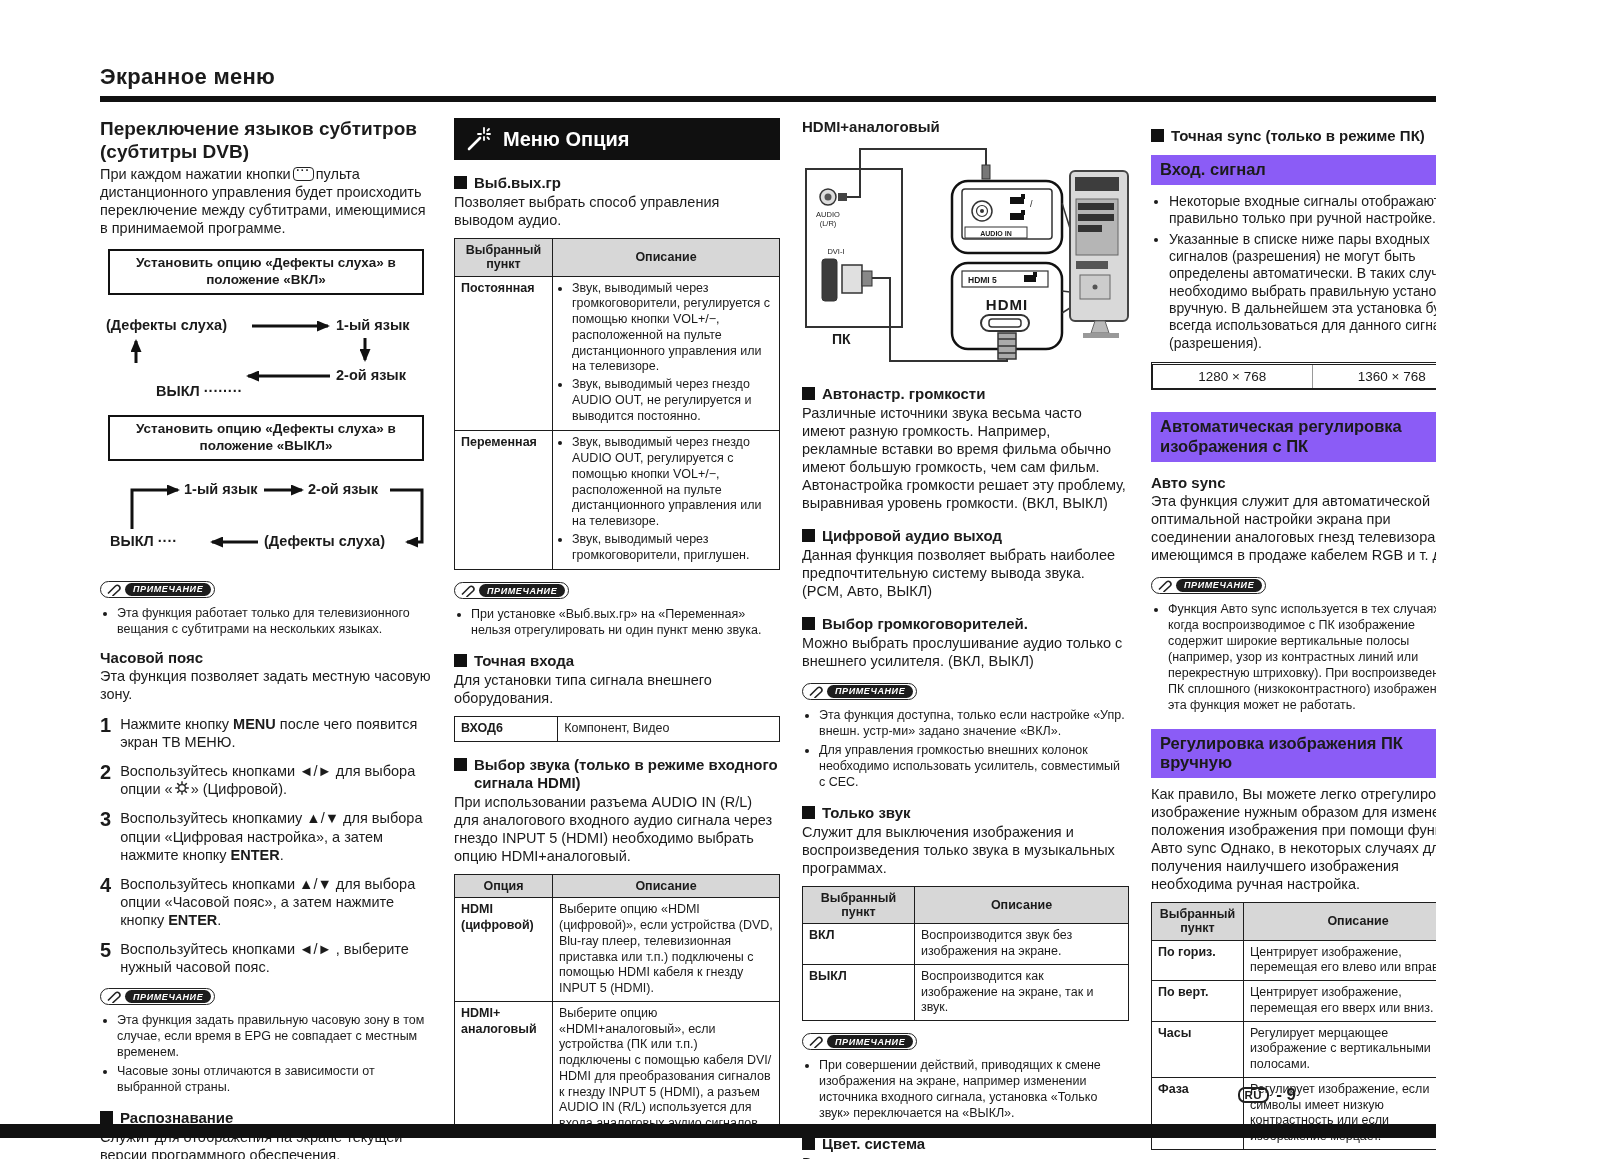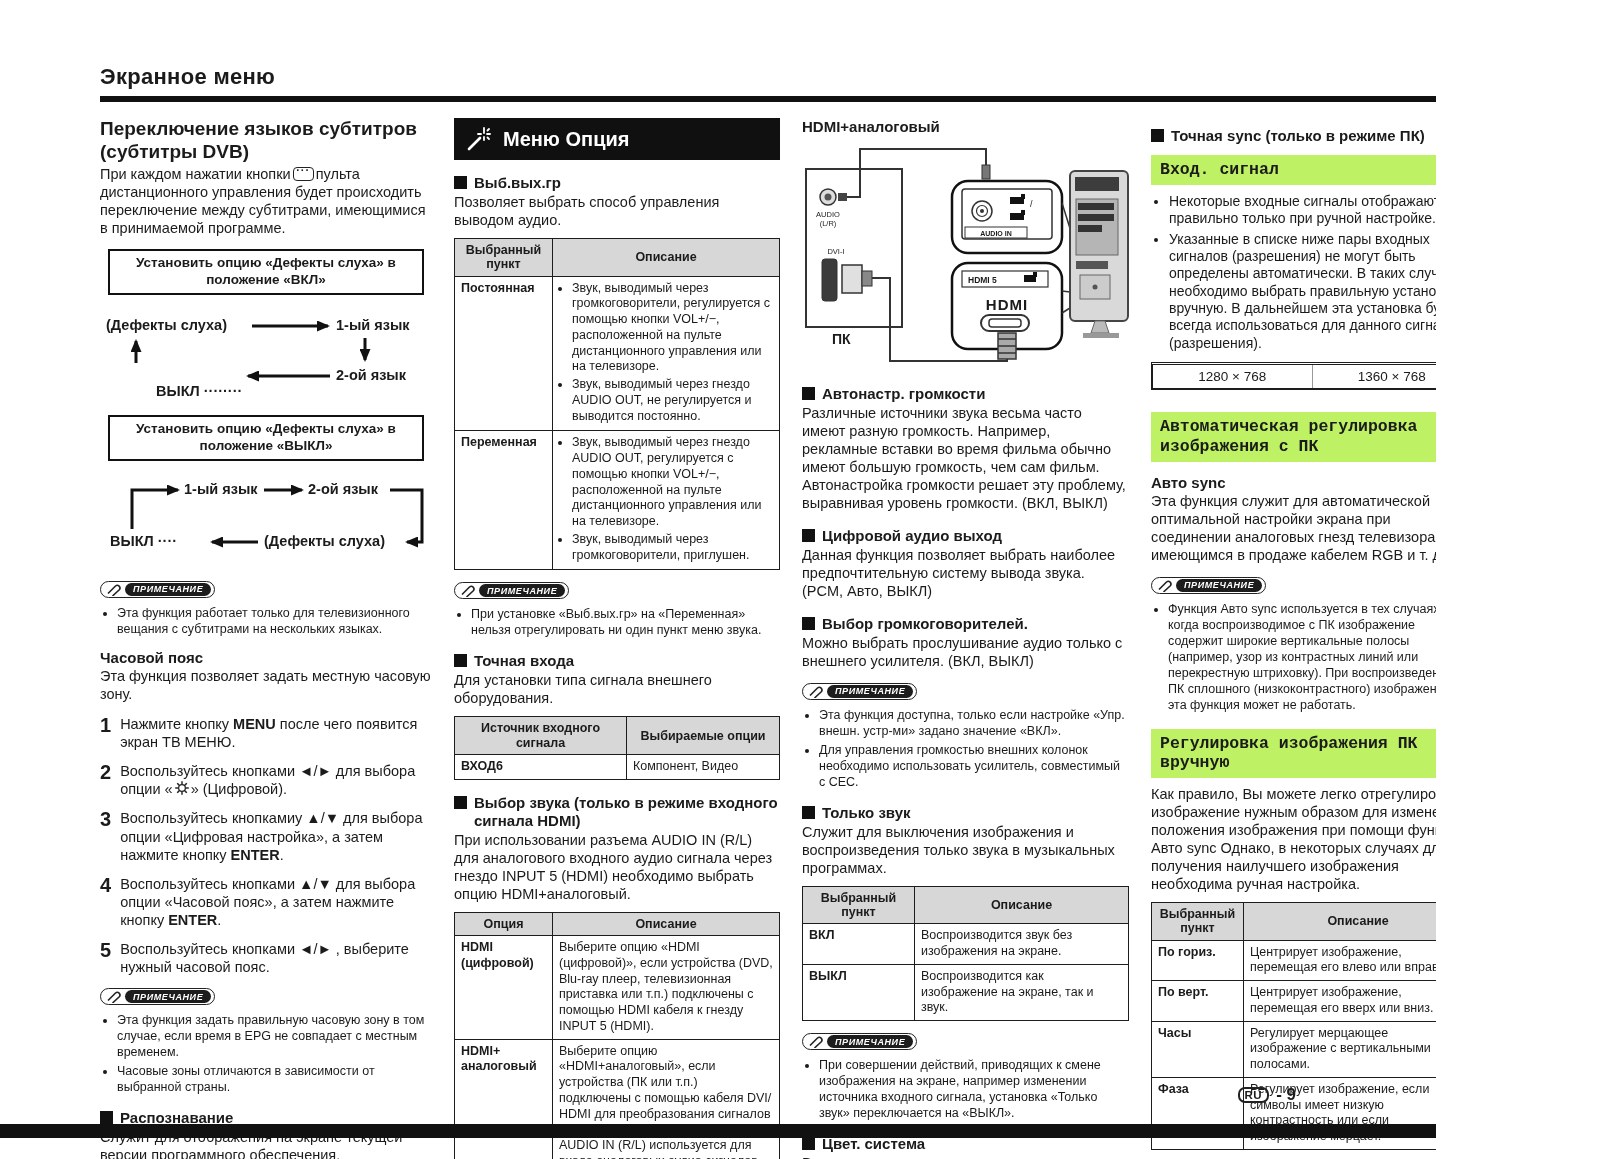--- a/index.html
+++ b/index.html
@@ -36,21 +36,21 @@
   .flow svg { position:absolute; inset:0; }
   .arr { stroke:#111; stroke-width:3; fill:none; }
 
   
   .step { display:flex; gap:9px; margin-top:11px; }
   .step-n { font-weight:bold; font-size:20px; line-height:1; flex:none; }
   .step-t { font-size:14.5px; line-height:1.25; }
 
   
   .banner-black { background:#101010; color:#fff; display:flex; align-items:center; gap:11px; padding:8px 12px; font-size:20px; font-weight:bold; }
-  .banner-gray { background:#bef264; font-size:16.5px; font-weight:bold; padding:5px 9px; line-height:1.2; margin-top:14px;font-family:Liberation Mono, monospace; }
+  .banner-gray { background:#8b5cf6; font-size:16.5px; font-weight:bold; padding:5px 9px; line-height:1.2; margin-top:14px; }
 
   
   table.tbl { width:100%; border-collapse:collapse; border:1px solid #84cc16; margin-top:8px; }
   .tbl th { background:#d7d7d7; border:1.5px solid #1d1d1d; font-size:12.5px; font-weight:bold; padding:4px 3px; text-align:center; line-height:1.15; }
   .tbl td { border:1.5px solid #1d1d1d; font-size:12.5px; padding:4px 6px; vertical-align:top; line-height:1.26; }
   .tbl td.term { font-weight:bold; }
   .cell-list { margin:0; padding-left:13px; }
   .cell-list li { margin-bottom:2px; }
 
   
@@ -254,24 +254,20 @@
         <li>При установке «Выб.вых.гр» на «Переменная» нельзя отрегулировать ни один пункт меню звука.</li>
       </ul>
 
       <div class="sec">
             <span class="sq"></span>
             <span>Точная входа</span>
           </div>
       <p class="body">Для установки типа сигнала внешнего оборудования.</p>
       <table class="tbl">
         <tbody>
-              <tr>
-                <th style="width:172px">Источник входного сигнала</th>
-                <th>Выбираемые опции</th>
-              </tr>
         <tr>
                 <td class="term">ВХОД6</td>
                 <td>Компонент, Видео</td>
               </tr>
       </tbody>
           </table>
 
       <div class="sec">
             <span class="sq"></span>
             <span>Выбор звука (только в режиме входного сигнала HDMI)</span>

